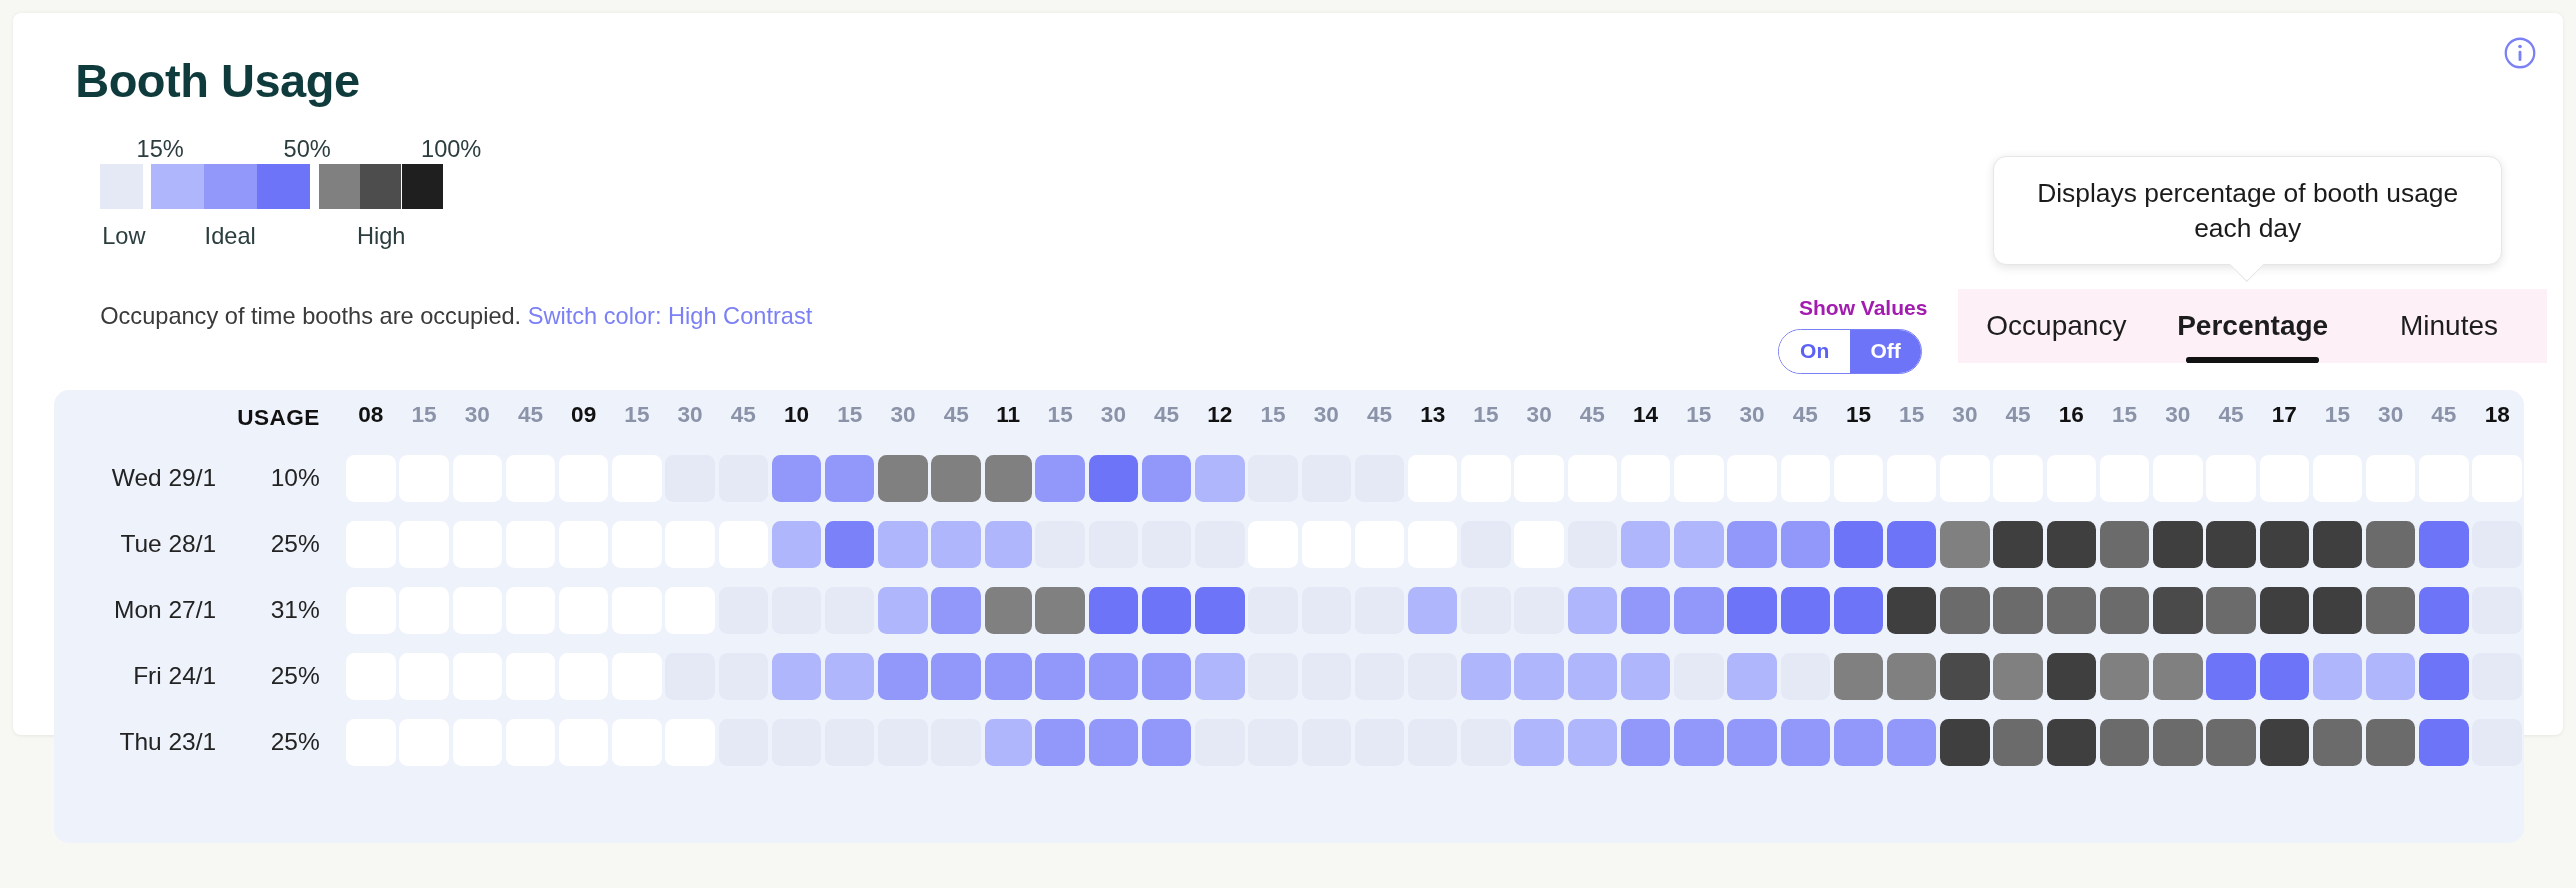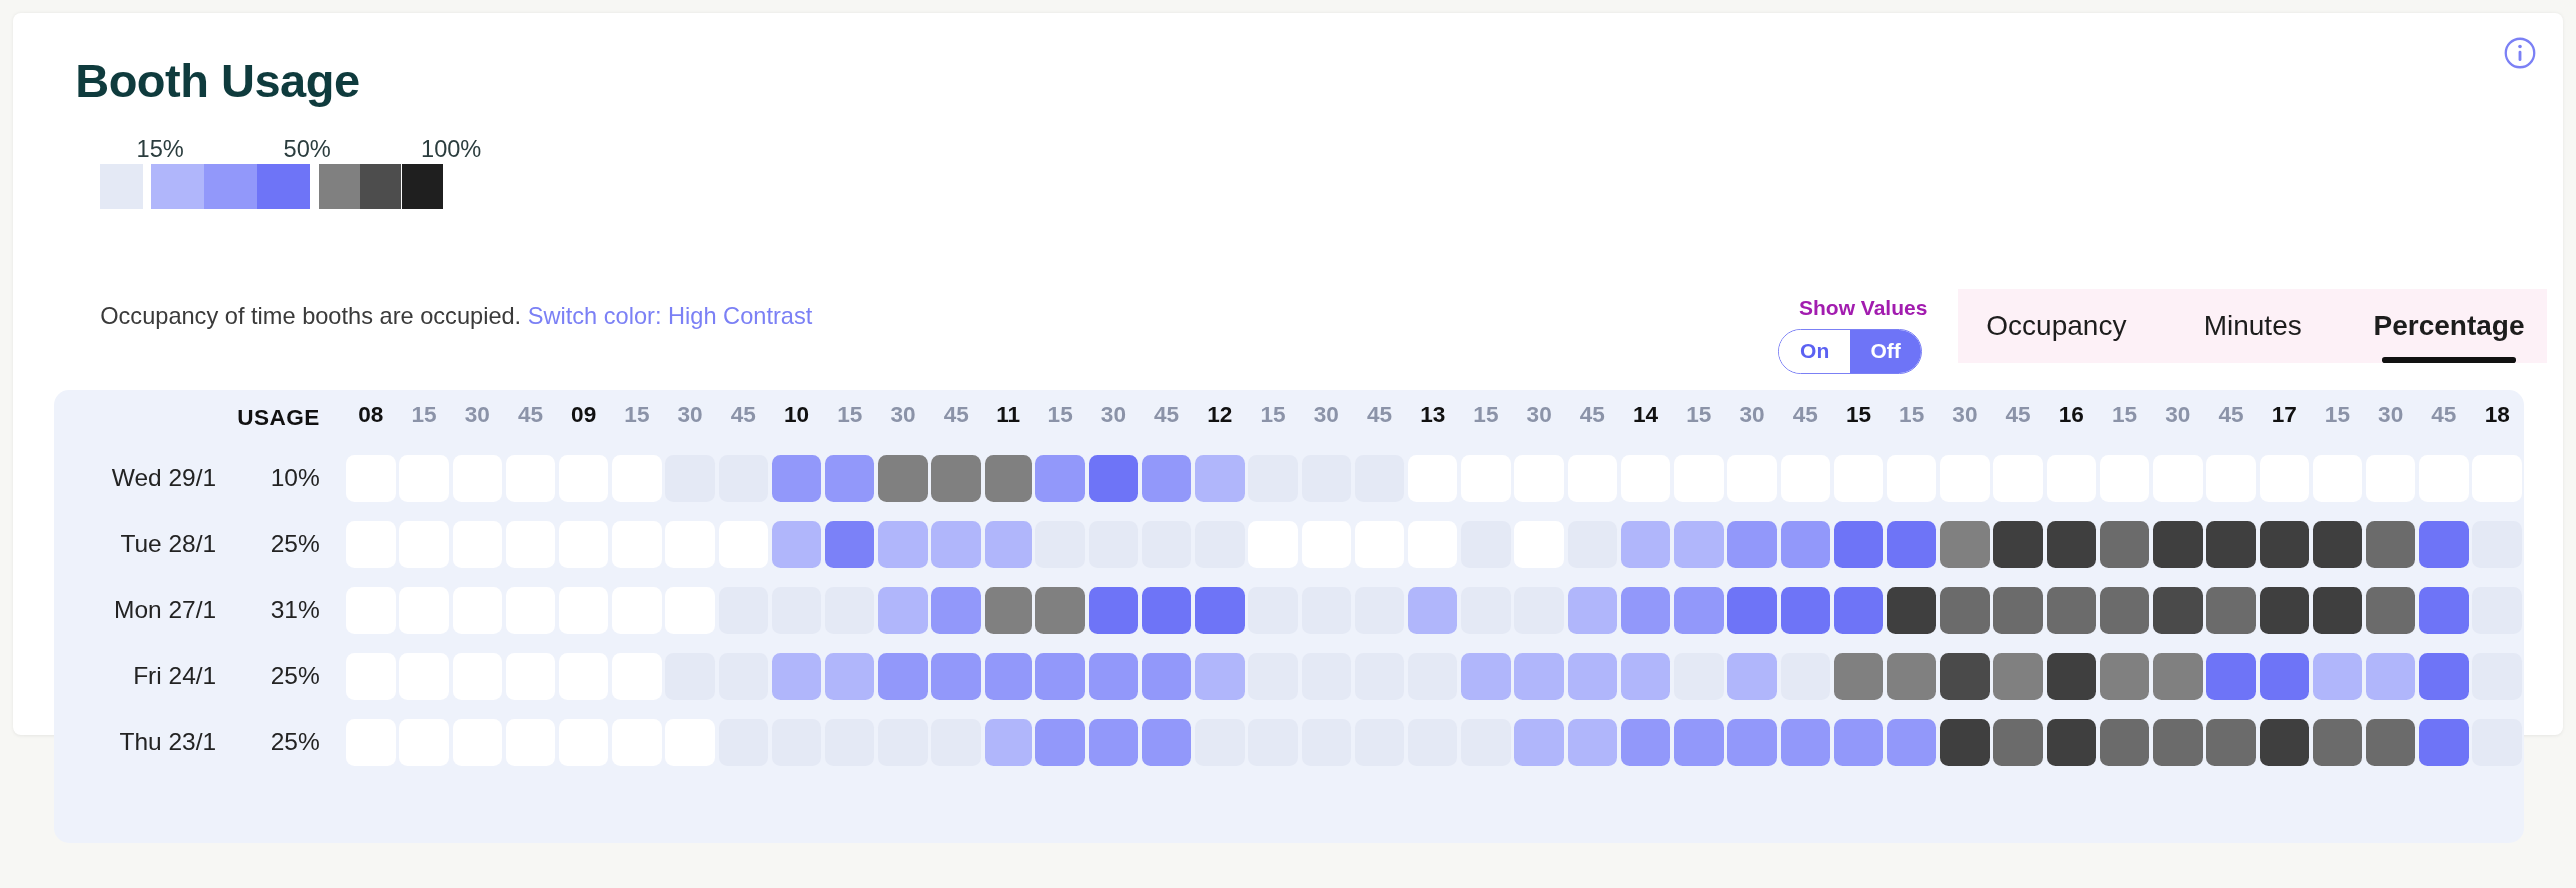--- a/index.html
+++ b/index.html
@@ -294,40 +294,46 @@
       </div>
       <div class="legend-bars">
         <div class="lb lb-low"></div>
         <div class="lb lb-i1"></div>
         <div class="lb lb-i2"></div>
         <div class="lb lb-i3"></div>
         <div class="lb lb-h1"></div>
         <div class="lb lb-h2"></div>
         <div class="lb lb-h3"></div>
       </div>
+      <div class="legend-labels">
+        <div class="legend-label l-low">Low</div>
+        <div class="legend-label l-ideal">Ideal</div>
+        <div class="legend-label l-high">High</div>
+      </div>
     </div>
 
     <div class="caption">
       <span>Occupancy of time booths are occupied.</span>
       <span class="switch-link">Switch color: High Contrast</span>
     </div>
 
     <div class="show-values-wrap">
       <div class="show-values-label">Show Values</div>
       <div class="toggle">
         <div class="toggle-seg inactive">On</div>
         <div class="toggle-seg active">Off</div>
       </div>
     </div>
 
+    <div class="tooltip">Displays percentage of booth usage each day</div>
 
     <div class="tabs">
       <div class="tab">Occupancy</div>
+      <div class="tab active">Percentage</div>
       <div class="tab">Minutes</div>
-      <div class="tab active">Percentage</div>
     </div>
 
     <div class="heat-panel">
       <table class="heat-table">
         <thead>
           <tr class="heat-head-row" id="head-row">
             <th class="col-day"></th>
             <th class="head-usage">USAGE</th>
           <th class="head-slot hour">08</th>
               <th class="head-slot">15</th>

